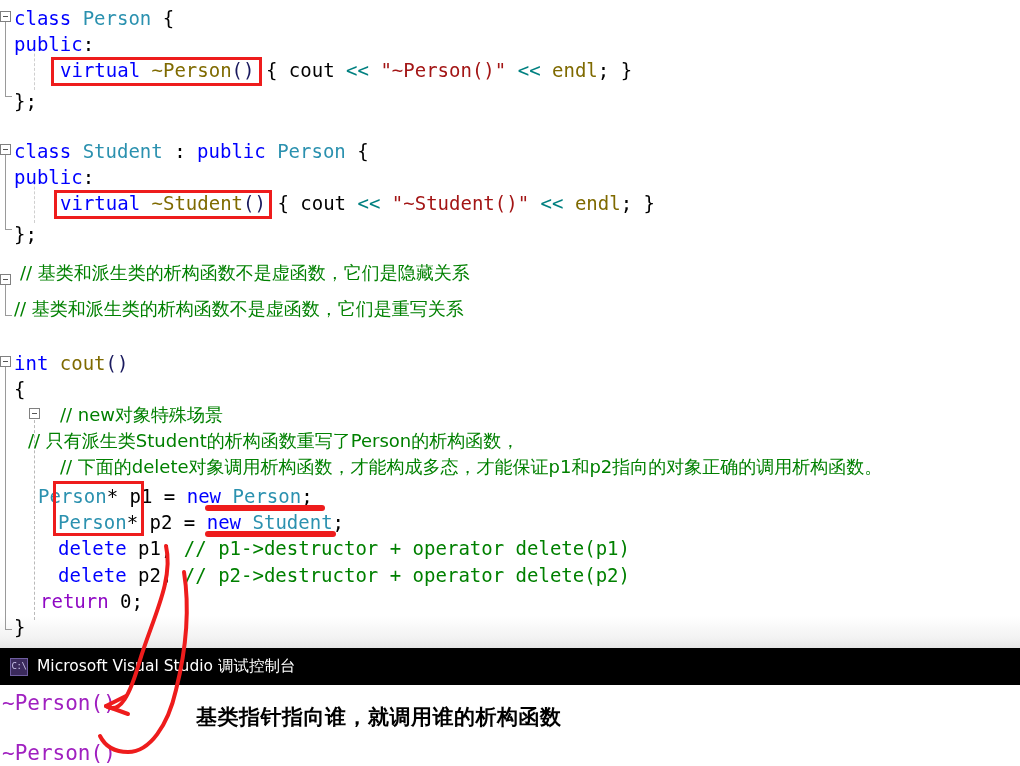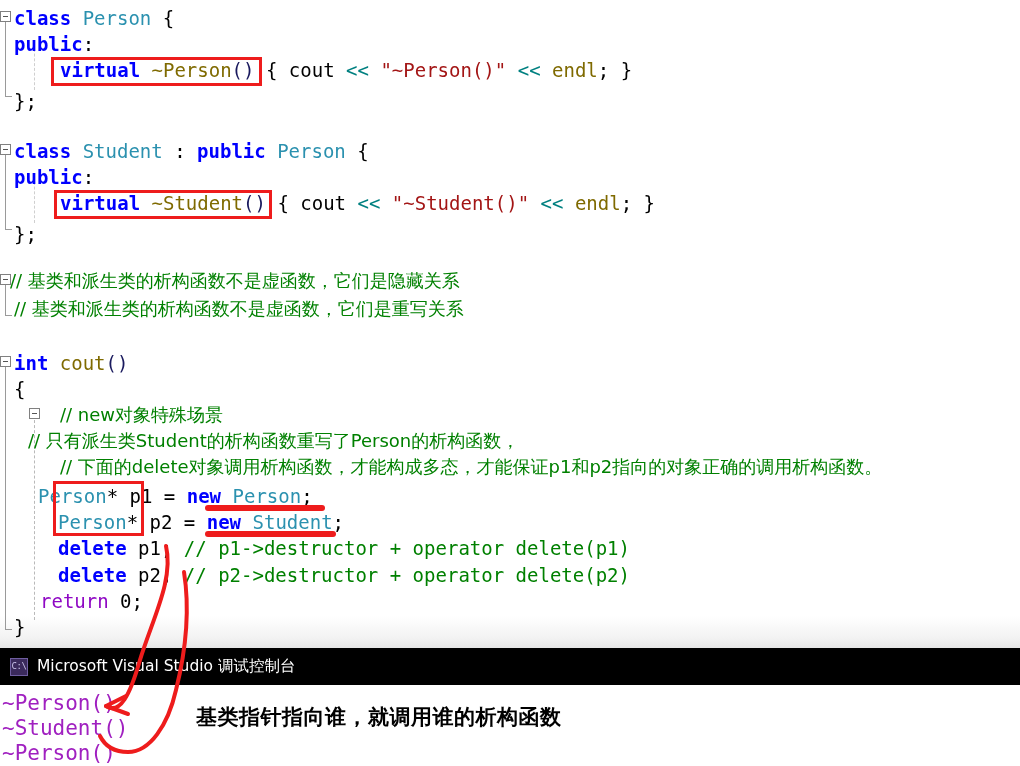--- a/index.html
+++ b/index.html
@@ -39,21 +39,21 @@
     line-height: 26.4px;
     white-space: pre;
     font-size: 19px;
     font-family: "DejaVu Sans Mono", "Liberation Mono", monospace;
     letter-spacing: 0px;
     color: #000000;
   }
   .code-line .txt { display: inline; }
 
   
-  .kw       { color: #0000ff; font-weight: bold; }
+  .kw       { color: #0000ff; }
   .kw-pur   { color: #8f08c4; }
   .type     { color: #2b91af; }
   .func     { color: #7f6a00; }
   .punct    { color: #1a1a5e; }
   .op       { color: #008080; }
   .str      { color: #a31515; }
   .cmt      { color: #008000; }
   .num      { color: #000000; }
   .plain    { color: #000000; }
 
@@ -216,21 +216,21 @@
 
   <div id="code-lines">
       <div class="code-line" style="top: 5px; padding-left: 14px;"><span class="txt kw">class</span><span class="txt plain"> </span><span class="txt type">Person</span><span class="txt plain"> {</span></div>
       <div class="code-line" style="top: 31px; padding-left: 14px;"><span class="txt kw">public</span><span class="txt plain">:</span></div>
       <div class="code-line" style="top: 57px; padding-left: 60px;"><span class="txt kw">virtual</span><span class="txt plain"> </span><span class="txt func">~Person</span><span class="txt punct">()</span><span class="txt plain"> { </span><span class="txt plain">cout</span><span class="txt plain"> </span><span class="txt op">&lt;&lt;</span><span class="txt plain"> </span><span class="txt str">"~Person()"</span><span class="txt plain"> </span><span class="txt op">&lt;&lt;</span><span class="txt plain"> </span><span class="txt func">endl</span><span class="txt plain">; }</span></div>
       <div class="code-line" style="top: 88px; padding-left: 14px;"><span class="txt plain">};</span></div>
       <div class="code-line" style="top: 138px; padding-left: 14px; text-align: right;"><span class="txt kw">class</span><span class="txt plain"> </span><span class="txt type">Student</span><span class="txt plain"> : </span><span class="txt kw">public</span><span class="txt plain"> </span><span class="txt type">Person</span><span class="txt plain"> {</span></div>
       <div class="code-line" style="top: 164px; padding-left: 14px;"><span class="txt kw">public</span><span class="txt plain">:</span></div>
       <div class="code-line" style="top: 190px; padding-left: 60px;"><span class="txt kw">virtual</span><span class="txt plain"> </span><span class="txt func">~Student</span><span class="txt punct">()</span><span class="txt plain"> { </span><span class="txt plain">cout</span><span class="txt plain"> </span><span class="txt op">&lt;&lt;</span><span class="txt plain"> </span><span class="txt str">"~Student()"</span><span class="txt plain"> </span><span class="txt op">&lt;&lt;</span><span class="txt plain"> </span><span class="txt func">endl</span><span class="txt plain">; }</span></div>
       <div class="code-line" style="top: 221px; padding-left: 14px;"><span class="txt plain">};</span></div>
-      <div class="code-line cn" style="top: 268px; padding-left: 10px;"><span class="txt cmt">// 基类和派生类的析构函数不是虚函数，它们是隐藏关系</span></div>
+      <div class="code-line cn" style="top: 260px; padding-left: 20px;"><span class="txt cmt">// 基类和派生类的析构函数不是虚函数，它们是隐藏关系</span></div>
       <div class="code-line cn" style="top: 296px; padding-left: 14px;"><span class="txt cmt">// 基类和派生类的析构函数不是虚函数，它们是重写关系</span></div>
       <div class="code-line" style="top: 350px; padding-left: 14px;"><span class="txt kw">int</span><span class="txt plain"> </span><span class="txt func">cout</span><span class="txt punct">()</span></div>
       <div class="code-line" style="top: 376px; padding-left: 14px;"><span class="txt plain">{</span></div>
       <div class="code-line cn" style="top: 402px; padding-left: 60px;"><span class="txt cmt">// new对象特殊场景</span></div>
       <div class="code-line cn" style="top: 428px; padding-left: 28px;"><span class="txt cmt">// 只有派生类Student的析构函数重写了Person的析构函数，</span></div>
       <div class="code-line cn" style="top: 454px; padding-left: 60px;"><span class="txt cmt">// 下面的delete对象调用析构函数，才能构成多态，才能保证p1和p2指向的对象正确的调用析构函数。</span></div>
       <div class="code-line" style="top: 483px; padding-left: 38px;"><span class="txt type">Person</span><span class="txt plain">*</span><span class="txt plain"> p1 = </span><span class="txt kw">new</span><span class="txt plain"> </span><span class="txt type">Person</span><span class="txt plain">;</span></div>
       <div class="code-line" style="top: 509px; padding-left: 58px;"><span class="txt type">Person</span><span class="txt plain">*</span><span class="txt plain"> p2 = </span><span class="txt kw">new</span><span class="txt plain"> </span><span class="txt type">Student</span><span class="txt plain">;</span></div>
       <div class="code-line" style="top: 535px; padding-left: 58px;"><span class="txt kw">delete</span><span class="txt plain"> p1; </span><span class="txt cmt">// p1-&gt;destructor + operator delete(p1)</span></div>
       <div class="code-line" style="top: 562px; padding-left: 58px;"><span class="txt kw">delete</span><span class="txt plain"> p2; </span><span class="txt cmt">// p2-&gt;destructor + operator delete(p2)</span></div>
@@ -246,21 +246,20 @@
 <div id="console">
   <div id="console-titlebar">
     <div id="console-icon">
       <span>C:\</span>
     </div>
     <div id="console-title">Microsoft Visual Studio 调试控制台</div>
   </div>
   <div id="console-body">
 
   <div class="console-line" style="top: 6px;">~Person()</div>
-      <div class="console-line" style="top: 31px;">~Student()</div>
       <div class="console-line" style="top: 56px;">~Person()</div>
     </div>
 </div>
 
 <div id="console-note">基类指针指向谁，就调用谁的析构函数</div>
 
 <svg id="ann-svg" viewBox="0 0 1020 766">
 
   <line x1="208" y1="508" x2="322" y2="508" stroke="#ee1c1c" stroke-width="6" stroke-linecap="round"></line>
   <line x1="208" y1="534" x2="333" y2="534" stroke="#ee1c1c" stroke-width="6" stroke-linecap="round"></line>

